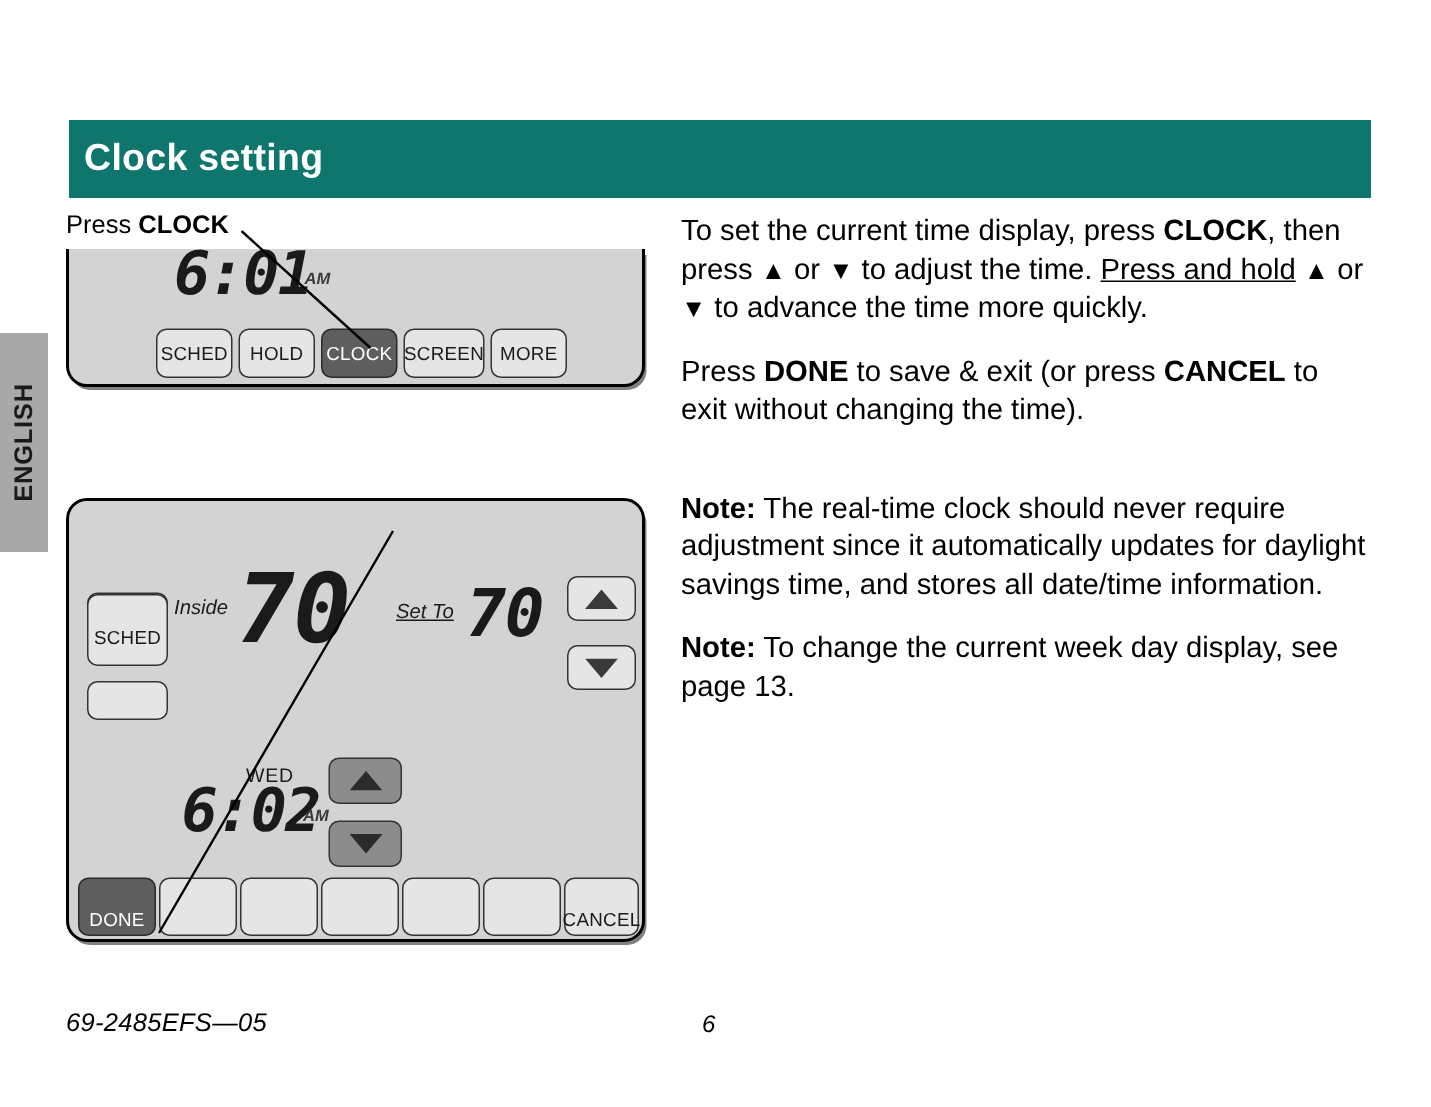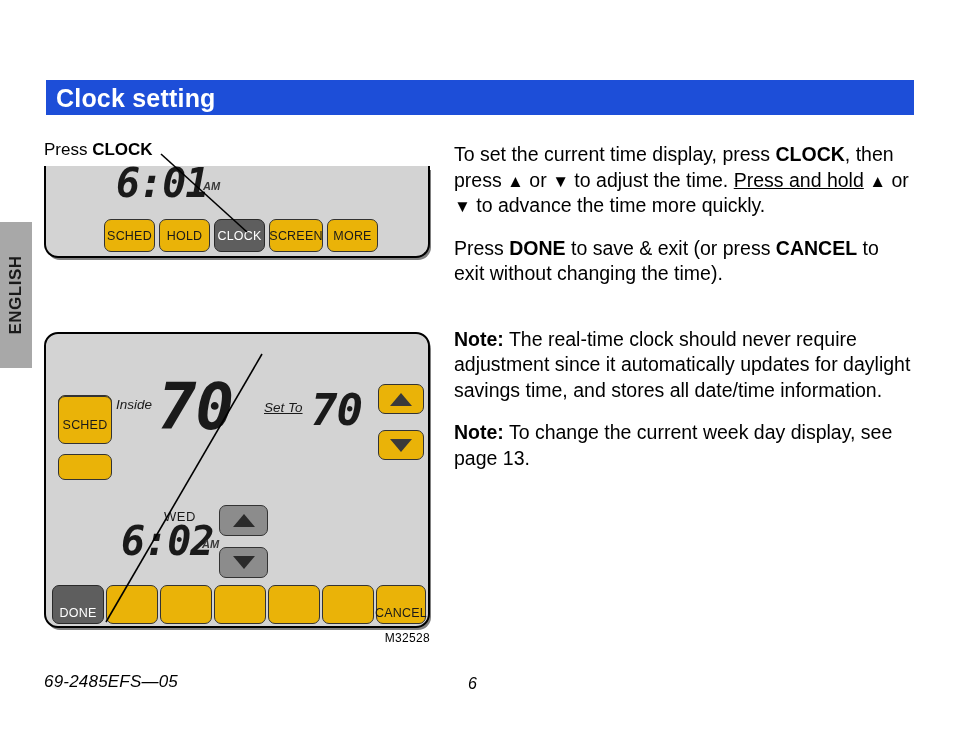--- a/index.html
+++ b/index.html
@@ -36,22 +36,22 @@
     letter-spacing: 0.5px;
     color: #1a1a1a;
   }
 
   
   #page-header {
     position: absolute;
     left: 46px;
     top: 80px;
     width: 868px;
-    height: 35px;
-    background: #1d4ed8;
+    height: 52px;
+    background: #0f766e;
   }
   #page-header .title {
     position: absolute;
     left: 10px;
     top: 50%;
     transform: translateY(-50%);
     color: #ffffff;
     font-size: 25px;
     font-weight: bold;
     letter-spacing: 0.2px;
@@ -109,21 +109,21 @@
     box-shadow: 2px 3px 0 -1px #808080;
   }
   .tstat.full {
     border-radius: 14px;
     box-shadow: 2px 3px 0 -1px #808080;
   }
 
   
   .key {
     position: absolute;
-    background: #eab308;
+    background: #e5e5e5;
     border: 1.6px solid #333;
     border-radius: 7px;
     box-sizing: border-box;
     display: flex;
     align-items: center;
     justify-content: center;
     font-size: 12.5px;
     color: #1a1a1a;
     letter-spacing: 0.2px;
   }
@@ -293,21 +293,20 @@
       <div class="key" style="left:276px;top:251px;width:52px;height:39px;"></div>
       <div class="key" style="left:330px;top:251px;width:50px;height:39px;align-items:flex-end;padding-bottom:3px;">
         <span>CANCEL</span>
       </div>
     </div>
 
     <svg class="leader" style="left:0;top:0;width:386px;height:340px;">
       <line x1="218" y1="22" x2="62" y2="290" stroke="#000" stroke-width="1.6"></line>
     </svg>
 
-    <div class="fig-label" style="width:386px;">M32528</div>
   </div>
 </div>
 
 <div id="right-column">
 
   <p>
     <span>To set the current time display, press </span><b>CLOCK</b><span>, then press </span><span class="tri">▲</span><span> or </span><span class="tri">▼</span><span> to adjust the time. </span><span class="u">Press and hold</span><span> </span><span class="tri">▲</span><span> or </span><span class="tri">▼</span><span> to advance the time more quickly.</span>
   </p>
 
   <p style="margin-bottom:40px;">

